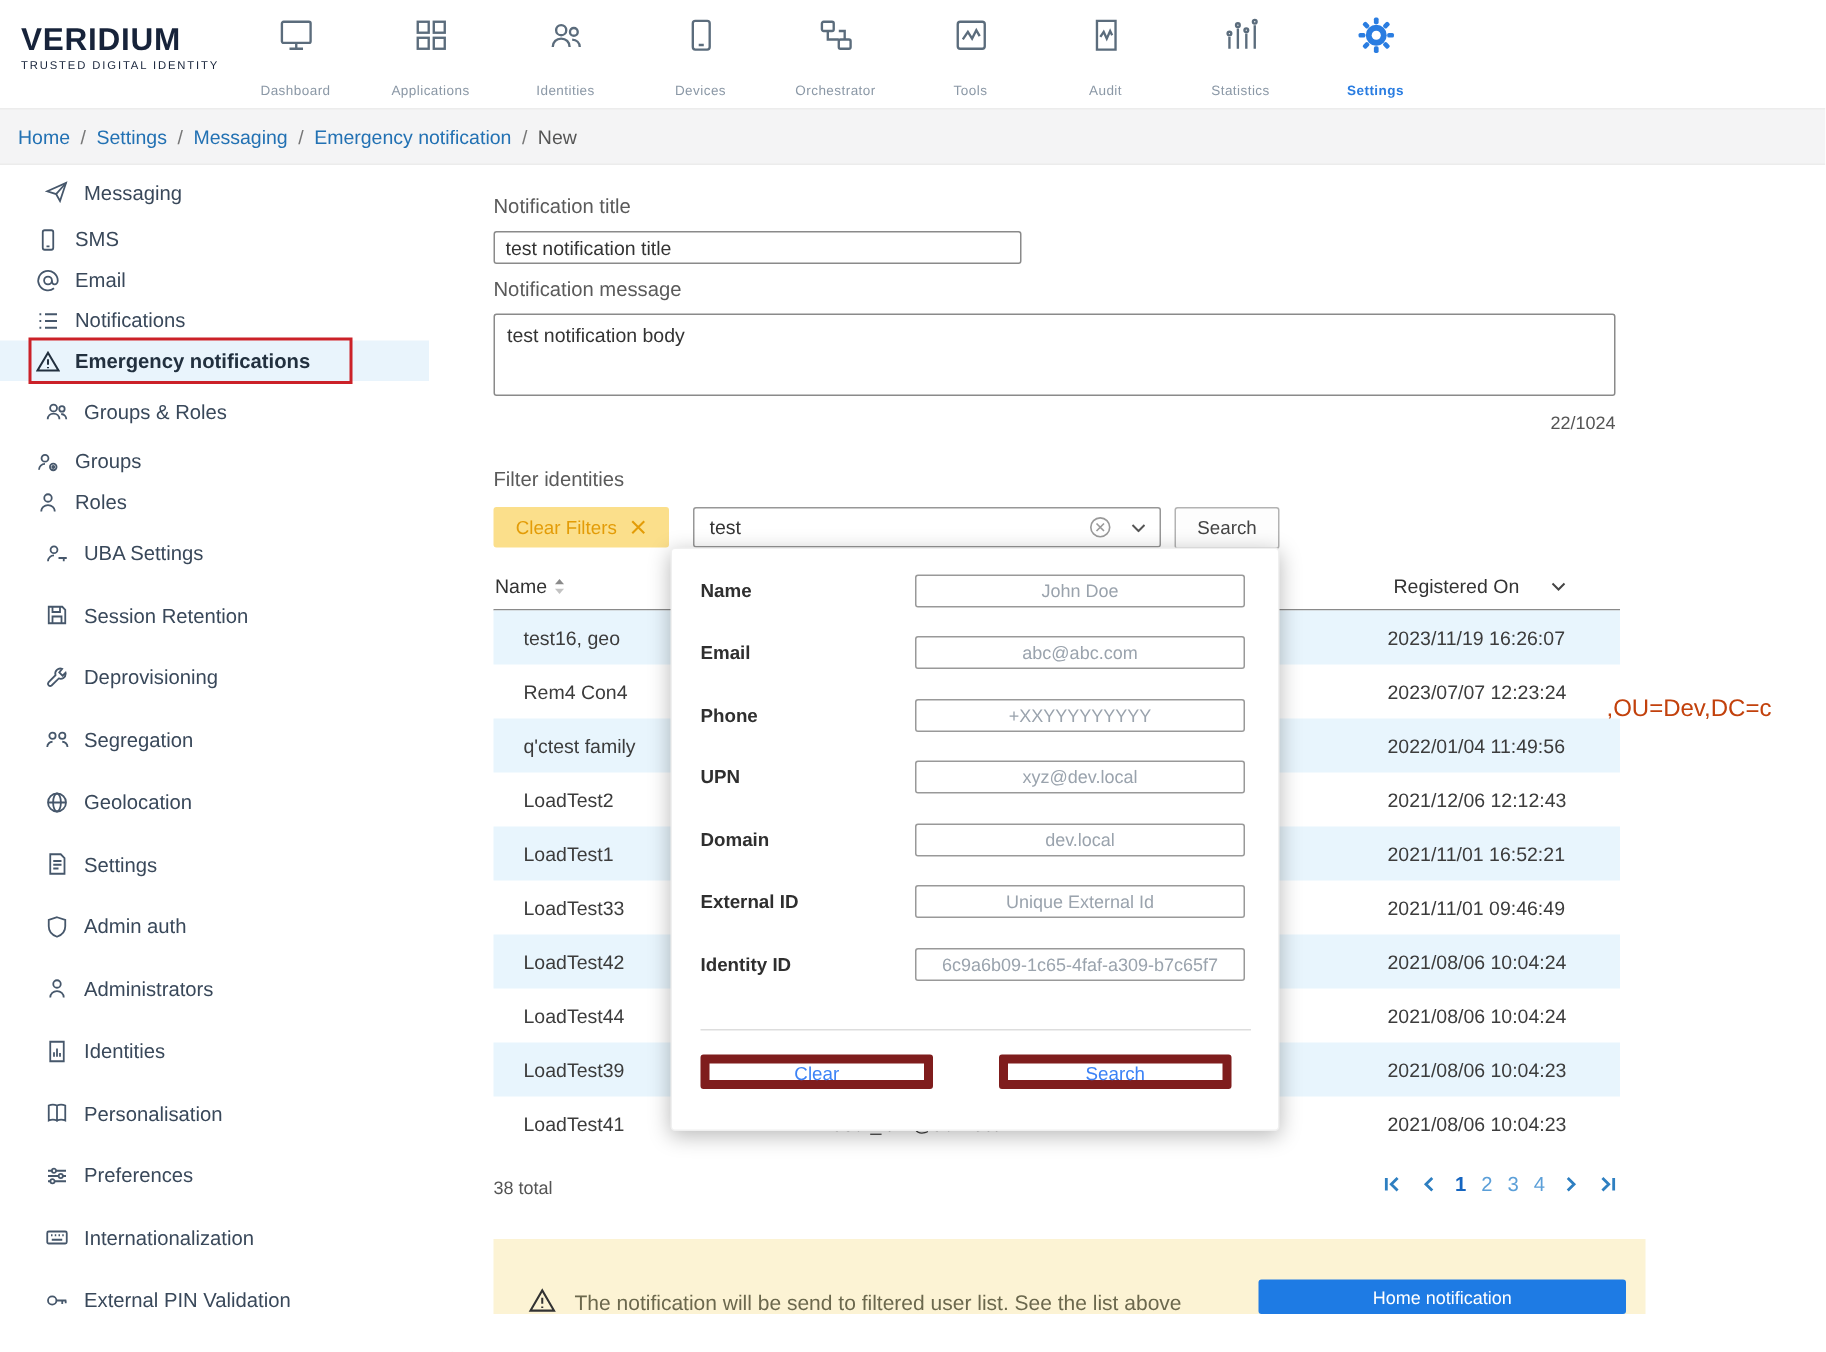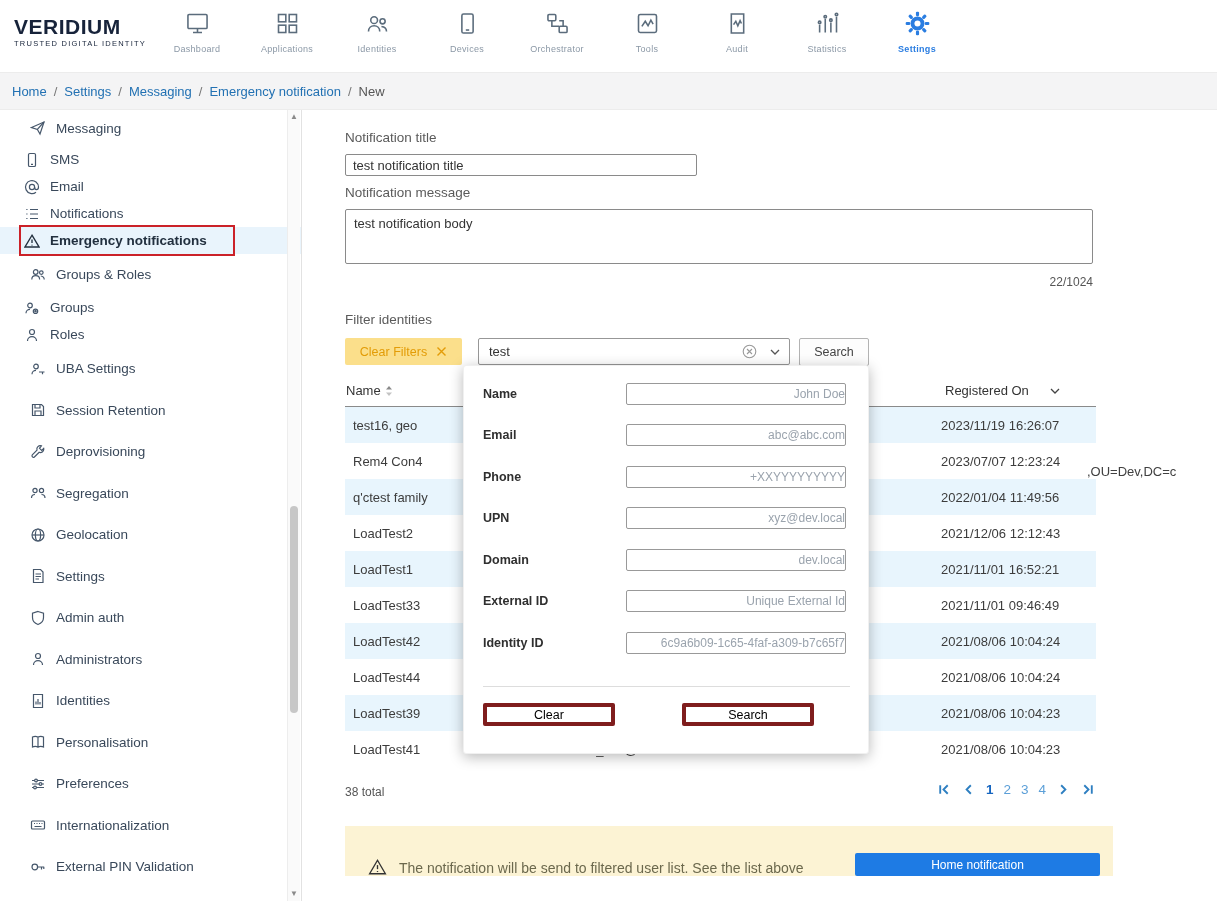--- a/index.html
+++ b/index.html
@@ -7,21 +7,21 @@
   body{font-family:"Liberation Sans",sans-serif;}
   .page{position:relative;width:1217px;height:901px;overflow:hidden;background:#fff}
 
   
   .topnav{position:absolute;top:0;left:0;width:1217px;height:72px;background:#fff;display:flex;align-items:flex-start}
   .logo{margin:16px 0 0 14px;width:138px;cursor:pointer}
   .logo-name{font-size:21px;font-weight:bold;color:#17233a;letter-spacing:.5px;line-height:22px}
   .logo-tag{font-size:7.5px;color:#17233a;letter-spacing:1.25px;margin-top:1px}
   .nav{display:flex;margin-top:6px}
   .nav-item{width:90px;display:flex;flex-direction:column;align-items:center;padding-top:4px;cursor:pointer}
-  .nav-label{font-size:9px;color:#8b98a6;letter-spacing:.3px;margin-top:7px}
+  .nav-label{font-size:9px;color:#8b98a6;letter-spacing:.3px;margin-top:18px}
   .nav-item.active .nav-label{color:#2a7de1;font-weight:bold}
   .icon24{width:27px;height:27px;stroke:#5b6c7c;fill:none;stroke-width:1.4}
   .nav-item.active .icon24{stroke:none}
 
   
   .breadcrumb{position:absolute;top:72px;left:0;width:1217px;height:38px;background:#f4f4f5;border-top:1px solid #ececec;border-bottom:1px solid #ececec;display:flex;align-items:center;padding-left:12px;font-size:13px;gap:7px}
   .crumb{color:#2271b3;cursor:pointer;text-decoration:none}
   .crumb-sep{color:#777}
   .crumb-current{color:#555}
 
@@ -38,52 +38,52 @@
   .red-box{position:absolute;left:19px;top:-2px;width:216px;height:31px;border:2px solid #cb2128;pointer-events:none}
   .i16{width:16px;height:16px;stroke:#46576b;fill:none;stroke-width:1.2}
   
   .sb{position:absolute;top:0;right:1px;width:13px;height:791px;background:#fafafa;border-left:1px solid #ededed}
   .sb-btn{position:absolute;left:0;width:12px;height:14px;color:#8a8a8a;font-size:8px;text-align:center;line-height:14px;cursor:pointer}
   .sb-btn.up{top:0}
   .sb-btn.down{bottom:0}
   .sb-thumb{position:absolute;top:396px;left:2px;width:8px;height:207px;background:#c7c7c7;border-radius:4px;cursor:pointer}
 
   
-  .main{position:absolute;left:302px;top:110px;width:915px;height:791px;background:#fff}
+  .main{position:absolute;left:286px;top:110px;width:915px;height:791px;background:#fff}
   .flabel{position:absolute;left:43px;font-size:13.5px;color:#5a5a5a}
   .input-title{position:absolute;left:43px;top:44px;width:352px;height:22px;border:1px solid #8a8a8a;border-radius:2px;font-size:13px;color:#333;padding:0 7px;font-family:"Liberation Sans",sans-serif}
   .msg-area{position:absolute;left:43px;top:99px;width:748px;height:55px;border:1px solid #8a8a8a;border-radius:2px;font-size:13px;color:#333;padding:6px 8px;resize:none;font-family:"Liberation Sans",sans-serif}
   .counter{position:absolute;left:43px;top:165px;width:748px;text-align:right;font-size:12px;color:#555}
 
   .chip{position:absolute;left:43px;top:228px;width:117px;height:27px;background:#fbdf8b;border-radius:2px;display:flex;align-items:center;justify-content:center;gap:9px;font-size:12.5px;color:#e39c07;cursor:pointer}
   .combo{position:absolute;left:176px;top:228px;width:312px;height:27px;border:1px solid #979797;border-radius:2px;background:#fff;display:flex;align-items:center}
   .combo-input{flex:1;border:none;outline:none;padding-left:10px;font-size:13px;color:#333;font-family:"Liberation Sans",sans-serif;background:transparent;min-width:0}
   .combo-clear{margin-right:13px;display:flex;cursor:pointer}
   .combo-caret{margin-right:9px;display:flex;cursor:pointer}
   .search-btn{position:absolute;left:497px;top:228px;width:70px;height:28px;background:#fdfdfd;border:1px solid #b3b3b3;border-radius:2px;font-size:12.5px;color:#444;font-family:"Liberation Sans",sans-serif;cursor:pointer}
 
   .thead{position:absolute;left:43px;top:267px;width:751px;height:30px;border-bottom:1px solid #8a8a8a;font-size:13px;color:#333}
   .th-name{position:absolute;left:1px;top:6px;display:flex;align-items:center;gap:4px;cursor:pointer}
   .th-reg{position:absolute;left:600px;top:6px;display:flex;align-items:center;gap:21px;cursor:pointer}
   .tbody{position:absolute;left:43px;top:297px;width:751px}
   .trow{position:relative;height:36px;display:flex;align-items:center;font-size:13px;color:#3c3c3c;cursor:pointer}
   .trow:nth-child(odd){background:#e8f5fd}
-  .td-name{padding-left:8px;width:226px;white-space:nowrap;overflow:hidden}
+  .td-name{padding-left:20px;width:226px;white-space:nowrap;overflow:hidden}
   .td-upn{width:370px;white-space:nowrap;overflow:hidden}
   .td-reg{width:150px;white-space:nowrap}
-  .dn-frag{position:absolute;left:742px;top:21px;font-size:13px;color:#404040;white-space:nowrap}
+  .dn-frag{position:absolute;left:742px;top:21px;font-size:16px;color:#c2410c;white-space:nowrap}
 
   
   .panel{position:absolute;left:161px;top:255px;width:406px;height:389px;background:#fff;box-shadow:0 3px 14px rgba(0,0,0,.28);border:1px solid #f0f0f0;border-radius:3px;z-index:10}
   .pfield{position:absolute;left:19px;display:flex;align-items:center;height:22px}
   .plabel{width:143px;font-size:12.5px;font-weight:bold;color:#2f2f2f}
-  .pinput{width:220px;height:22px;border:1px solid #999;border-radius:2px;font-size:12px;color:#444;text-align:right;font-family:"Liberation Sans",sans-serif}
+  .pinput{width:220px;height:22px;border:1px solid #999;border-radius:2px;font-size:12px;color:#444;text-align:center;font-family:"Liberation Sans",sans-serif}
   .pinput::placeholder{color:#9aa3ad}
   .pdivider{position:absolute;left:19px;top:320px;width:367px;border-top:1px solid #ddd}
-  .pbtn{position:absolute;top:337px;width:132px;height:23px;background:#fff;border:4px solid #7f1d1d;border-radius:2px;font-size:12.5px;color:#000000;font-family:"Liberation Sans",sans-serif;cursor:pointer}
+  .pbtn{position:absolute;top:337px;width:155px;height:23px;background:#fff;border:6px solid #7f1d1d;border-radius:2px;font-size:12.5px;color:#3b82f6;font-family:"Liberation Sans",sans-serif;cursor:pointer}
   .pbtn.clear{left:19px}
   .pbtn.search{left:218px}
 
   .total{position:absolute;left:43px;top:675px;font-size:12px;color:#555}
   .pager{position:absolute;left:43px;top:672px;width:751px;display:flex;justify-content:flex-end;align-items:center;gap:10px}
   .pg-icon{display:flex;cursor:pointer}
   .pg-num{font-size:13.5px;color:#5b9fd8;cursor:pointer}
   .pg-num.active{color:#1565c0;font-weight:bold}
 
   .banner{position:absolute;left:43px;top:716px;width:768px;height:50px;background:#fcf3d4;display:flex;align-items:flex-end;padding-left:23px}

